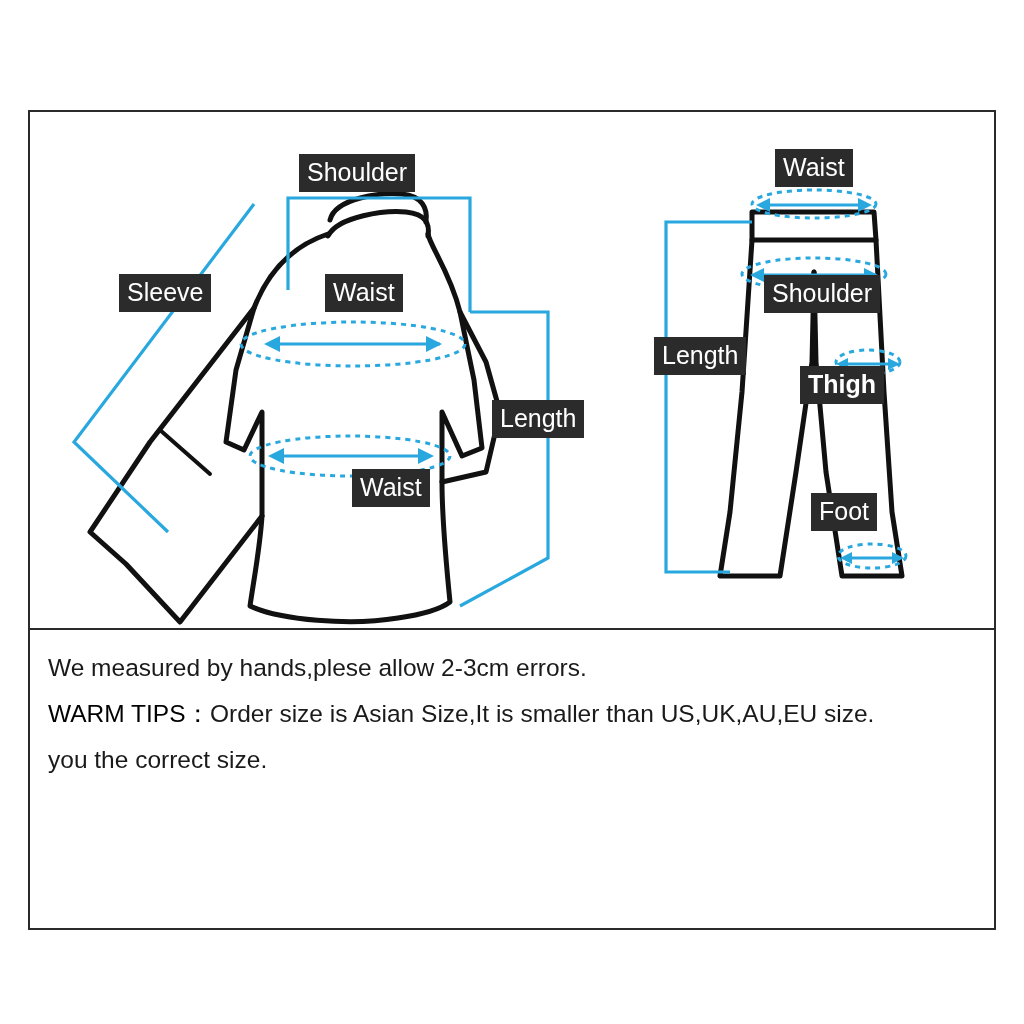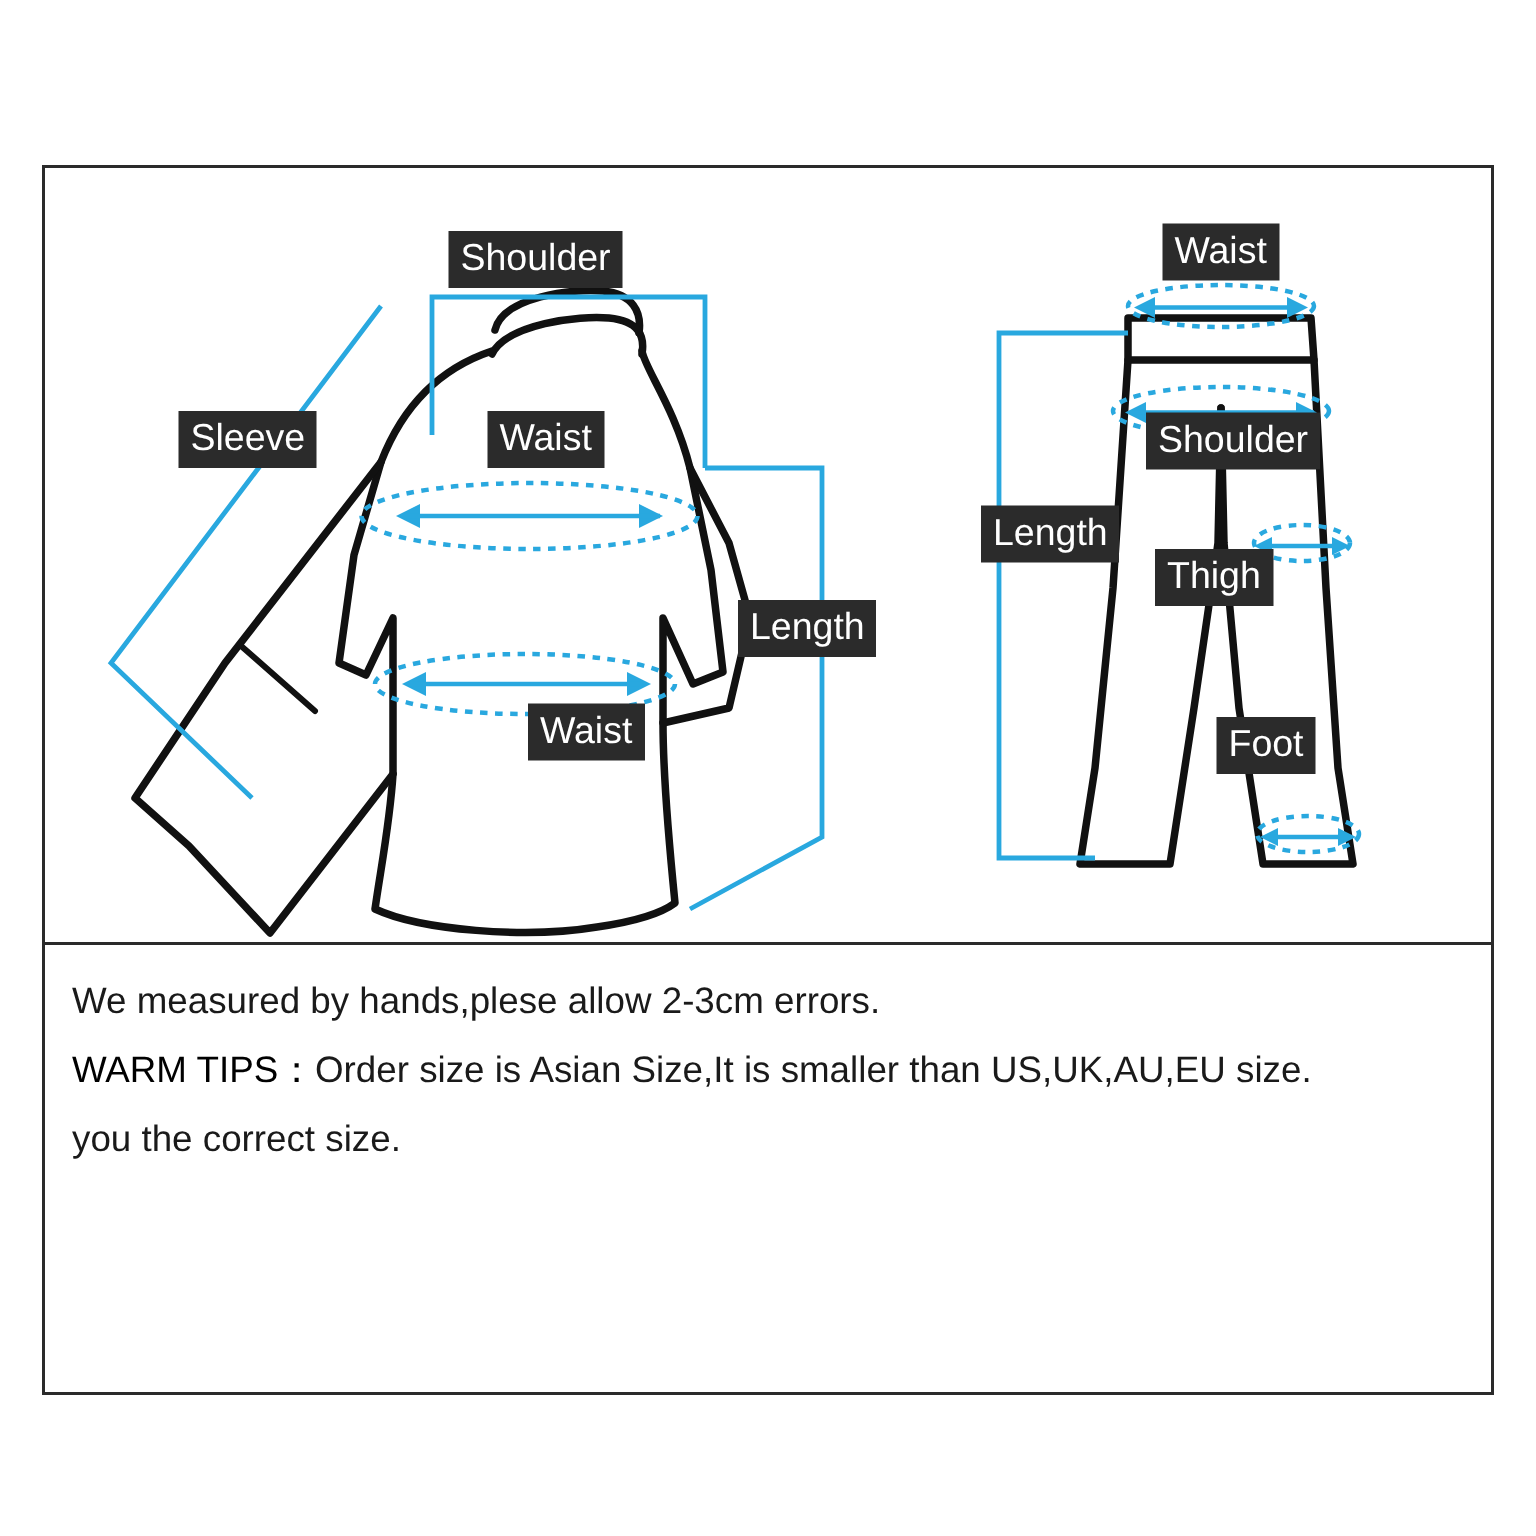--- a/index.html
+++ b/index.html
@@ -216,22 +216,22 @@
 
     <div class="tag" style="left:269px; top:42px;">Shoulder</div>
     <div class="tag" style="left:89px; top:162px;">Sleeve</div>
     <div class="tag" style="left:295px; top:162px;">Waist</div>
     <div class="tag" style="left:462px; top:288px;">Length</div>
     <div class="tag" style="left:322px; top:357px;">Waist</div>
 
     <div class="tag" style="left:745px; top:37px;">Waist</div>
     <div class="tag" style="left:734px; top:163px;">Shoulder</div>
     <div class="tag" style="left:624px; top:225px;">Length</div>
-    <div class="tag" style="left:740px; top:254px;">Thigh</div>
-    <div class="tag" style="left:781px; top:366px;">Foot</div>
+    <div class="tag" style="left:770px; top:254px;font-weight:bold;">Thigh</div>
+    <div class="tag" style="left:781px; top:381px;">Foot</div>
   </div>
 
   <div class="notes">
     <div class="line">We measured by hands,plese allow 2-3cm errors.</div>
     <div class="line">
       <span class="warm">WARM TIPS：</span><span>Order size is Asian Size,It is smaller than US,UK,AU,EU size.</span>
     </div>
     <div class="line">you the correct size.</div>
   </div>
 

